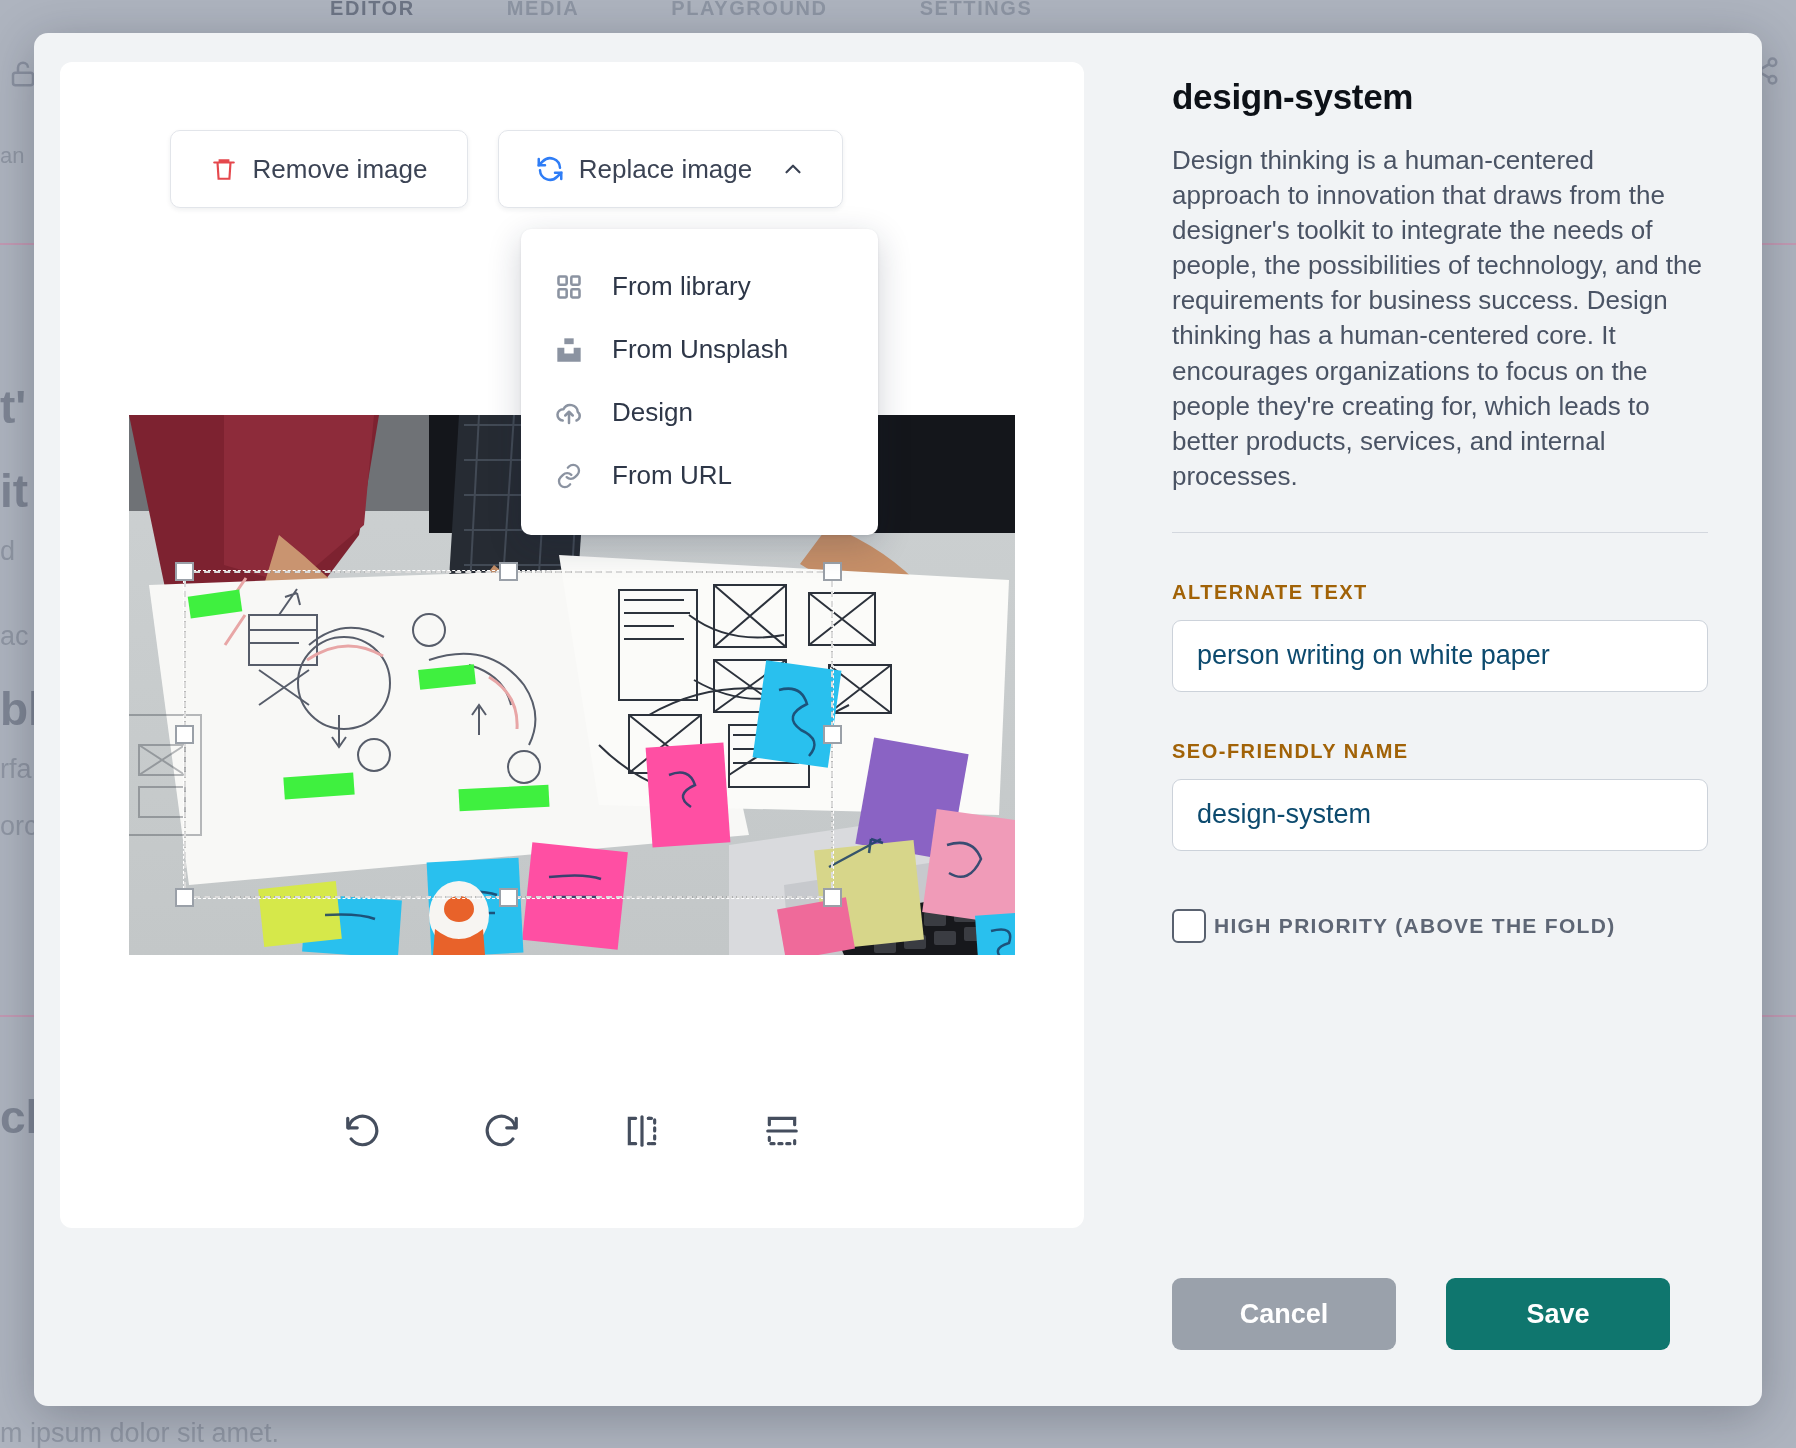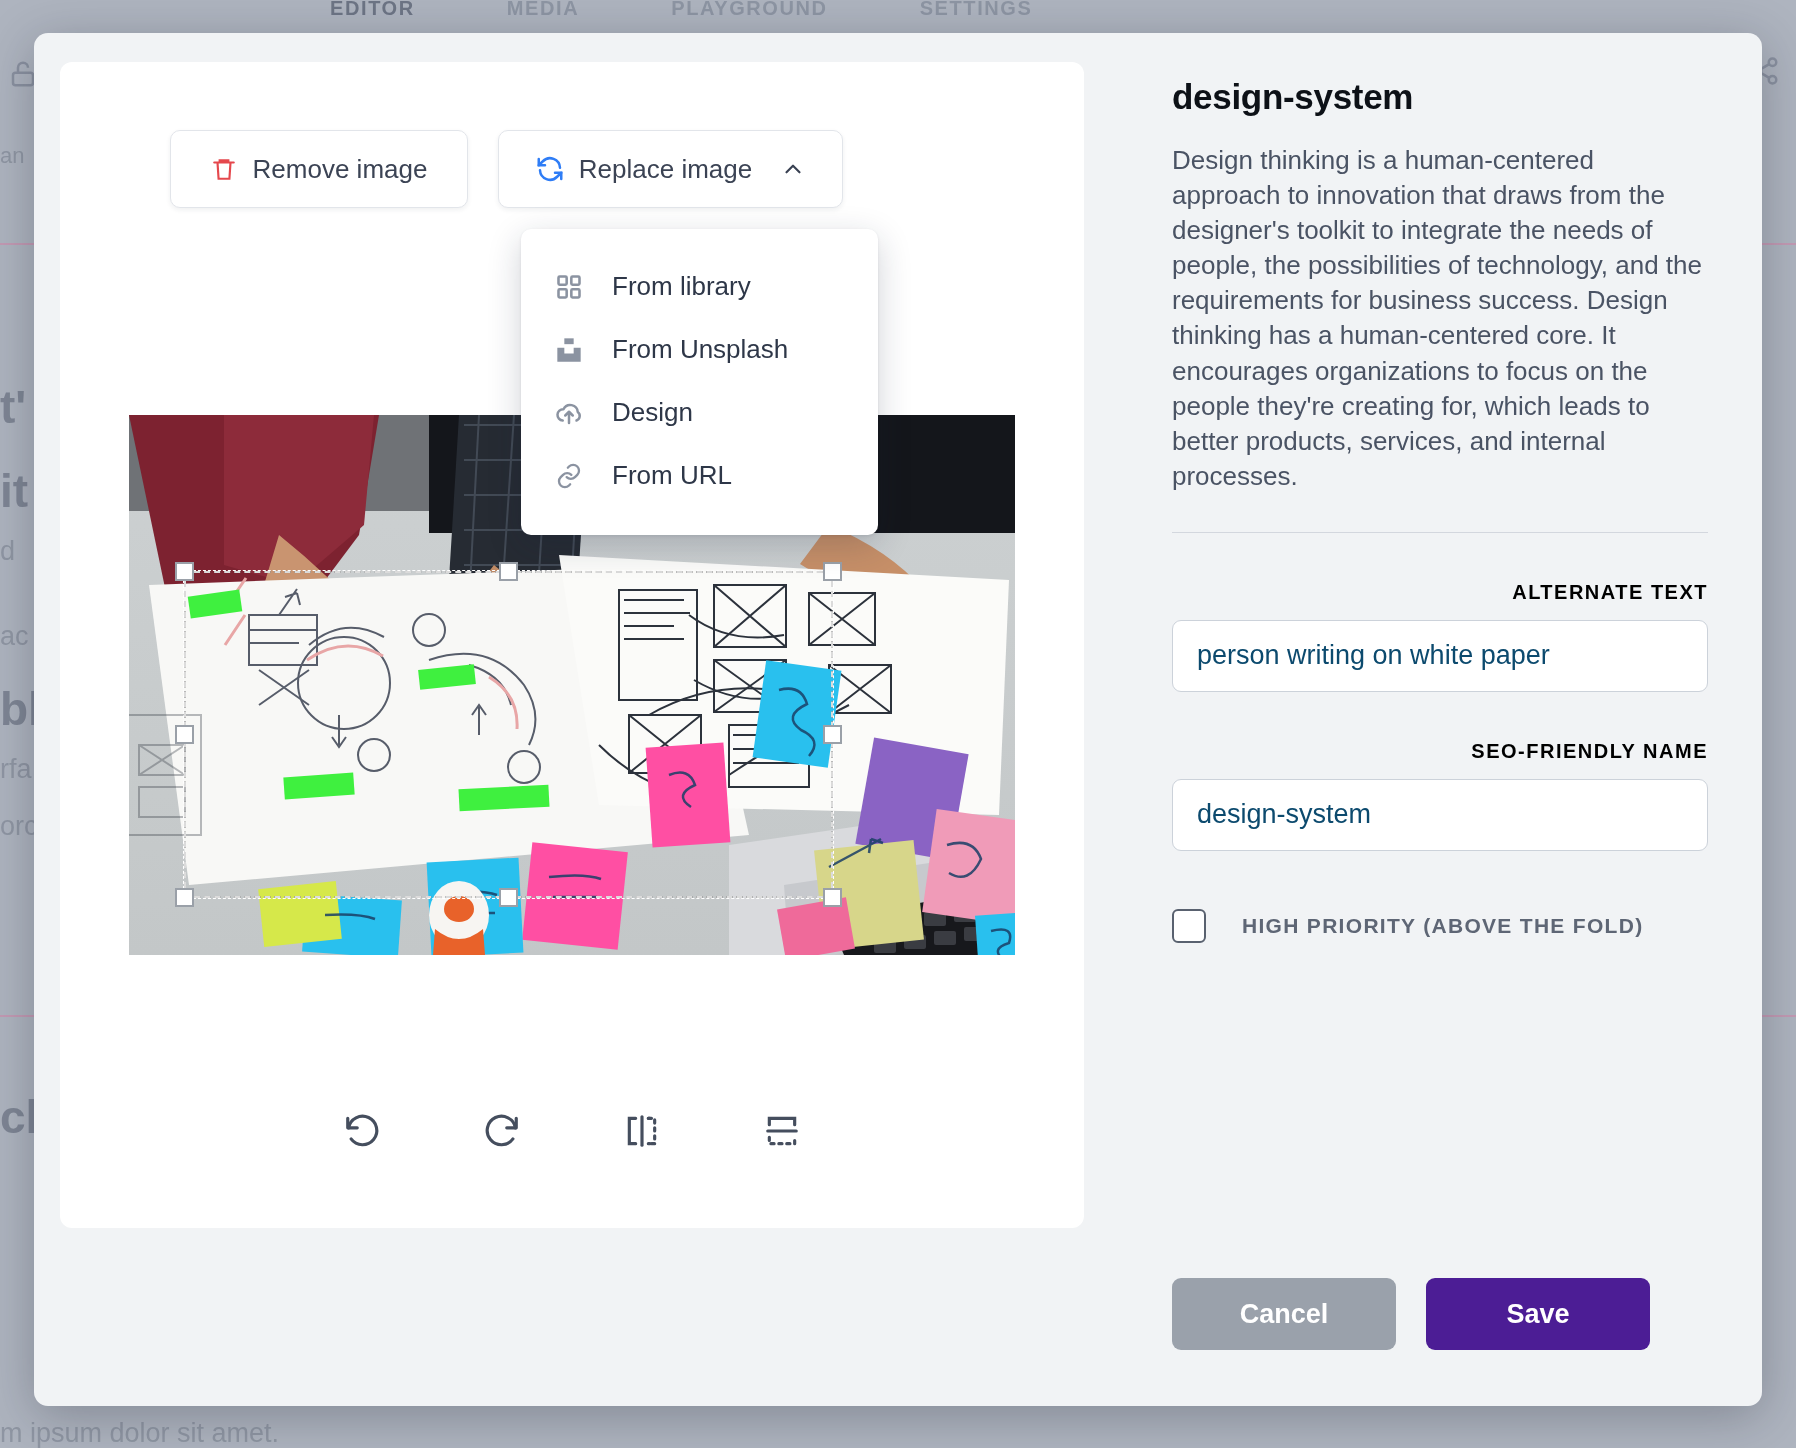--- a/index.html
+++ b/index.html
@@ -158,38 +158,37 @@
     font-size: 26px; line-height: 1.35;
     color: #4a5364;
   }
   #panel-divider {
     margin-top: 38px;
     height: 1px; background: #d3d7de;
   }
   .field-label {
     margin-top: 48px;
     font-size: 20px; font-weight: 700; letter-spacing: 1.5px;
-    color: #000000;
-    text-align: right;
+    color: #a16207;
   }
   .text-input {
     margin-top: 16px;
     width: 100%; height: 72px;
     background: #fff;
     border: 1px solid #ccd2da;
     border-radius: 9px;
     font-size: 27px;
     color: #0c4a6e;
     padding: 0 24px;
     font-family: "Liberation Sans", sans-serif;
     outline: none;
   }
   #priority-row {
     margin-top: 58px;
-    display: flex; align-items: center; gap: 36px;
+    display: flex; align-items: center; gap: 8px;
     cursor: pointer;
   }
   #priority-box {
     width: 34px; height: 34px;
     border: 2px solid #59616f;
     border-radius: 6px;
     background: #fff;
     flex: 0 0 auto;
   }
   #priority-label {
@@ -201,21 +200,21 @@
     display: flex; gap: 30px; border-radius: 23px;
   }
   .btn-solid {
     width: 224px; height: 72px;
     border: none; border-radius: 9px;
     font-size: 27px; font-weight: 700;
     color: #fff; cursor: pointer;
     font-family: "Liberation Sans", sans-serif;
   }
   #cancel-btn { background: #9aa1ab; }
-  #save-btn { background: #4c1d95; }
+  #save-btn { background: #0f766e; margin-left: 20px; }
 </style>
 </head>
 <body>
 
 <div id="backdrop">
 
   <div class="bg-tabs">
     <span class="bg-tab active">EDITOR</span>
     <span class="bg-tab">MEDIA</span>
     <span class="bg-tab">PLAYGROUND</span>

